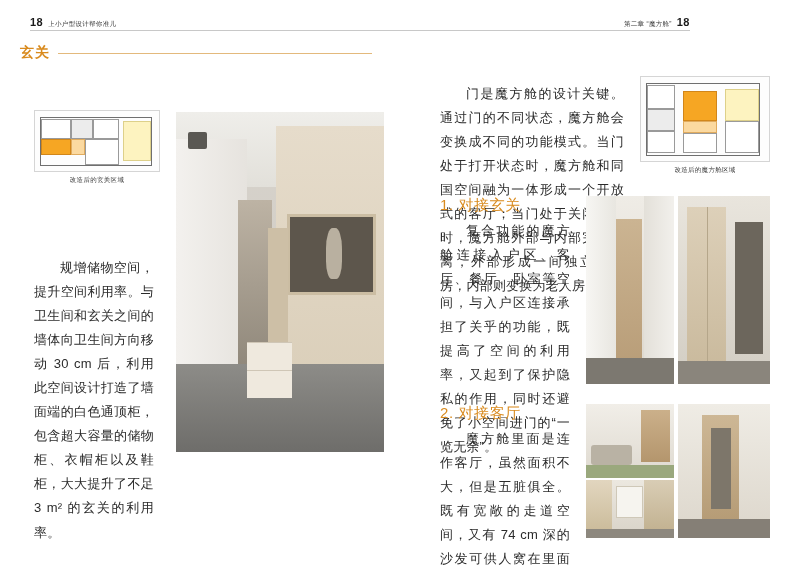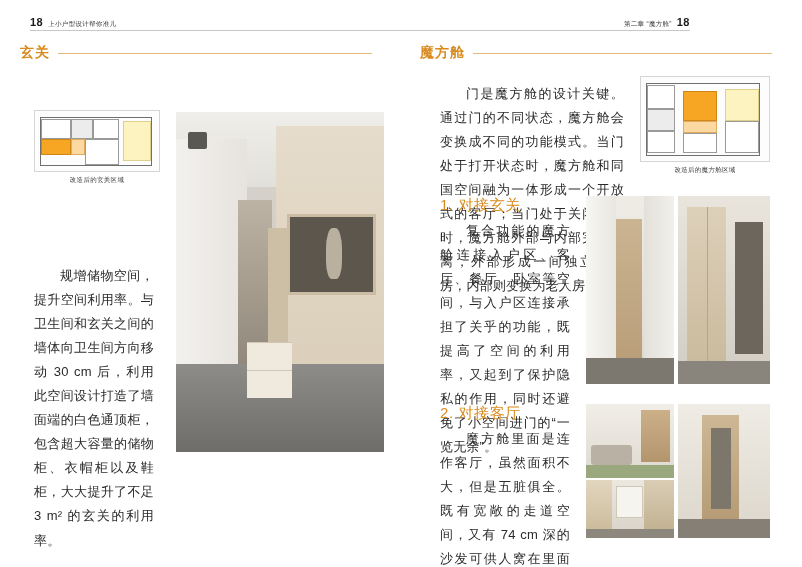--- a/index.html
+++ b/index.html
@@ -304,43 +304,37 @@
       <div class="room" style="left:58px; top:8px; width:26px; height:20px;"></div>
       <div class="room hl-yellow" style="left:88px; top:10px; width:28px; height:40px;"></div>
       <div class="wall" style="left:6px; top:6px; width:110px; height:1px;"></div>
       <div class="wall" style="left:6px; top:54px; width:110px; height:1px;"></div>
       <div class="wall" style="left:5px; top:6px; width:1px; height:49px;"></div>
       <div class="wall" style="left:116px; top:6px; width:1px; height:49px;"></div>
     </div>
     <div class="plan-caption">改造后的玄关区域</div>
   </div>
 
-  <div style="position:absolute; left:34px; top:264px; width:120px;">
+  <div style="position:absolute; left:34px; top:256px; width:120px;">
     <p class="body-text" style="margin:0;">规增储物空间，提升空间利用率。与卫生间和玄关之间的墙体向卫生间方向移动 30 cm 后，利用此空间设计打造了墙面端的白色通顶柜，包含超大容量的储物柜、衣帽柜以及鞋柜，大大提升了不足 3 m² 的玄关的利用率。</p>
   </div>
 
   <div class="photo hall" style="left:176px; top:112px; width:208px; height:340px;">
     <div class="hall-ceiling"></div>
     <div class="hall-leftwall"></div>
     <div class="hall-rightcab"></div>
     <div class="hall-corridor"></div>
     <div class="hall-floor"></div>
     <div class="hall-niche"></div>
     <div class="hall-shelf"></div>
     <div class="hall-vase"></div>
     <div class="hall-drawer"></div>
     <div class="hall-lamp"></div>
   </div>
 
-  <div class="col col-right">
-    <div class="sec-title-row">
-      <span class="sec-title">魔方舱</span>
-      <span class="sec-line"></span>
-    </div>
-  </div>
 
   <div style="position:absolute; left:440px; top:82px; width:184px;">
     <p class="body-text" style="margin:0;">门是魔方舱的设计关键。通过门的不同状态，魔方舱会变换成不同的功能模式。当门处于打开状态时，魔方舱和同国空间融为一体形成一个开放式的客厅；当门处于关闭状态时，魔方舱外部与内部完全隔离，外部形成一间独立的书房，内部则变换为老人房。</p>
   </div>
 
   <div class="plan-wrap" style="left:640px; top:76px; width:130px;">
     <div class="plan-box" style="width:130px; height:86px;">
       <div class="room" style="left:6px; top:8px; width:28px; height:24px;"></div>
       <div class="room grey" style="left:6px; top:32px; width:28px; height:22px;"></div>
       <div class="room" style="left:6px; top:54px; width:28px; height:22px;"></div>

